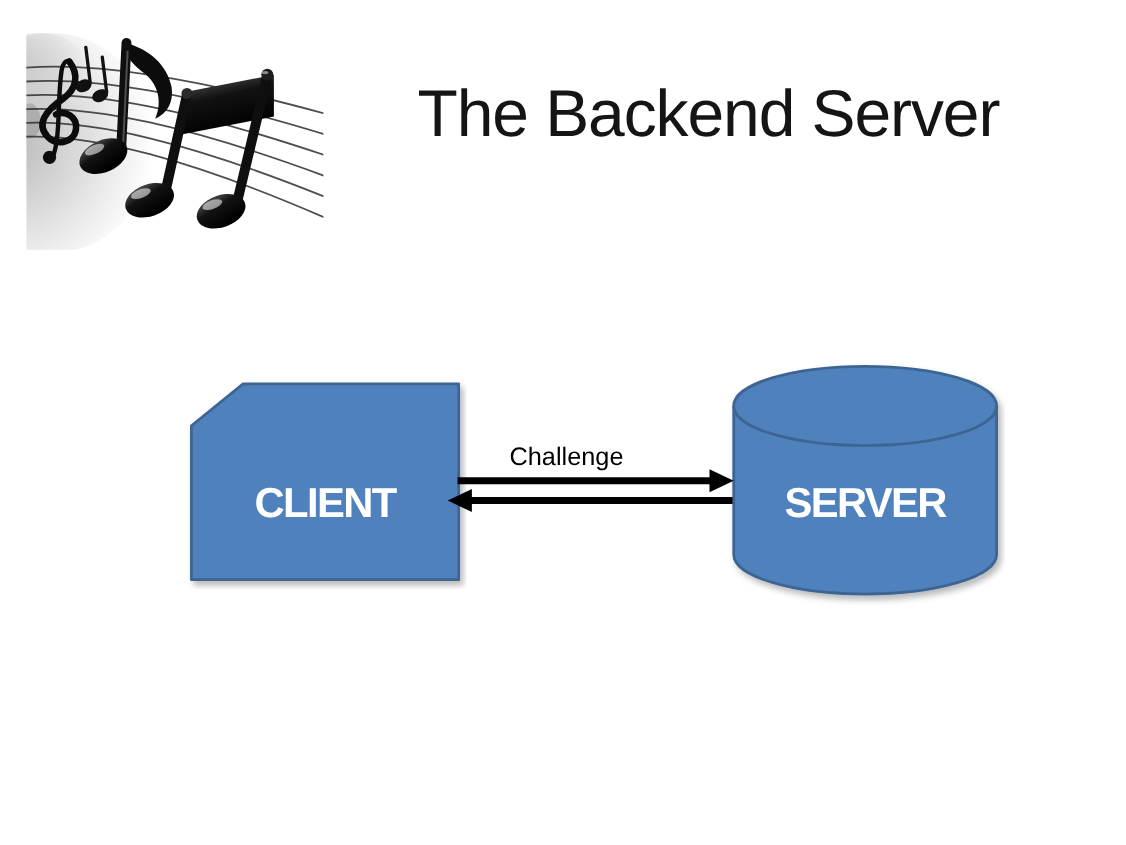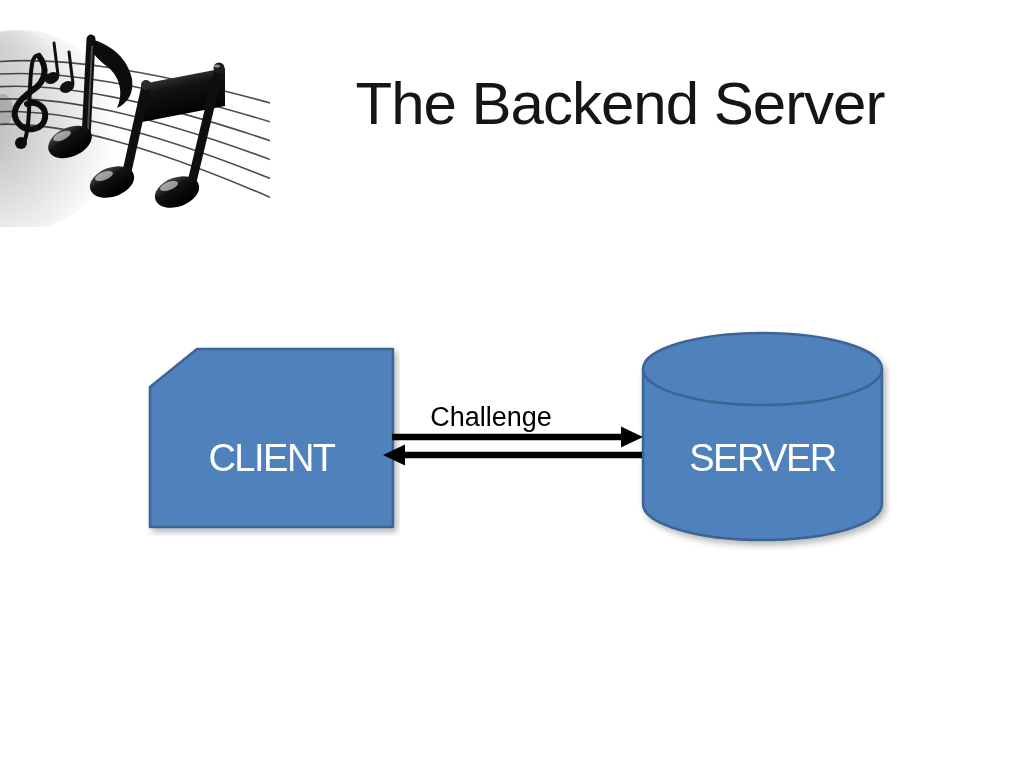--- a/index.html
+++ b/index.html
@@ -3,21 +3,21 @@
 <meta charset="utf-8">
 <style>
   html,body{margin:0;padding:0;}
   body{
     width:1024px;height:768px;
     background:#ffffff;
     font-family:"Liberation Sans", sans-serif;
     position:relative;
     overflow:hidden;
   }
-  .slide{position:absolute;inset:0;background:#ffffff;}
+  .slide{position:absolute;inset:0;background:#ffffff;margin-left:24px;}
 
   .title{
     position:absolute;
     left:320px;top:74px;width:600px;height:62px;
     font-size:60px;line-height:1.0;
     color:#151515;
     text-align:center;
     letter-spacing:-1px;
     white-space:nowrap;
   }
@@ -26,28 +26,29 @@
     position:absolute;left:0px;top:12px;width:270px;height:215px;
   }
 
   .shape-label{
     position:absolute;
     color:#ffffff;
     font-size:38px;line-height:1.0;
     letter-spacing:-1.5px;
     text-align:center;
     white-space:nowrap;
+    font-weight:bold;
   }
   .client-label{left:150px;top:439px;width:243px;}
   .server-label{left:640px;top:439px;width:245px;text-align:center;}
 
   .arrow-label{
     position:absolute;
     left:391px;top:403px;width:200px;
-    font-size:27px;line-height:1.1;
+    font-size:23px;line-height:1.1;
     color:#000000;
     text-align:center;
     white-space:nowrap;
   }
 
   svg{display:block;}
   .abs{position:absolute;}
 </style>
 </head>
 <body>

